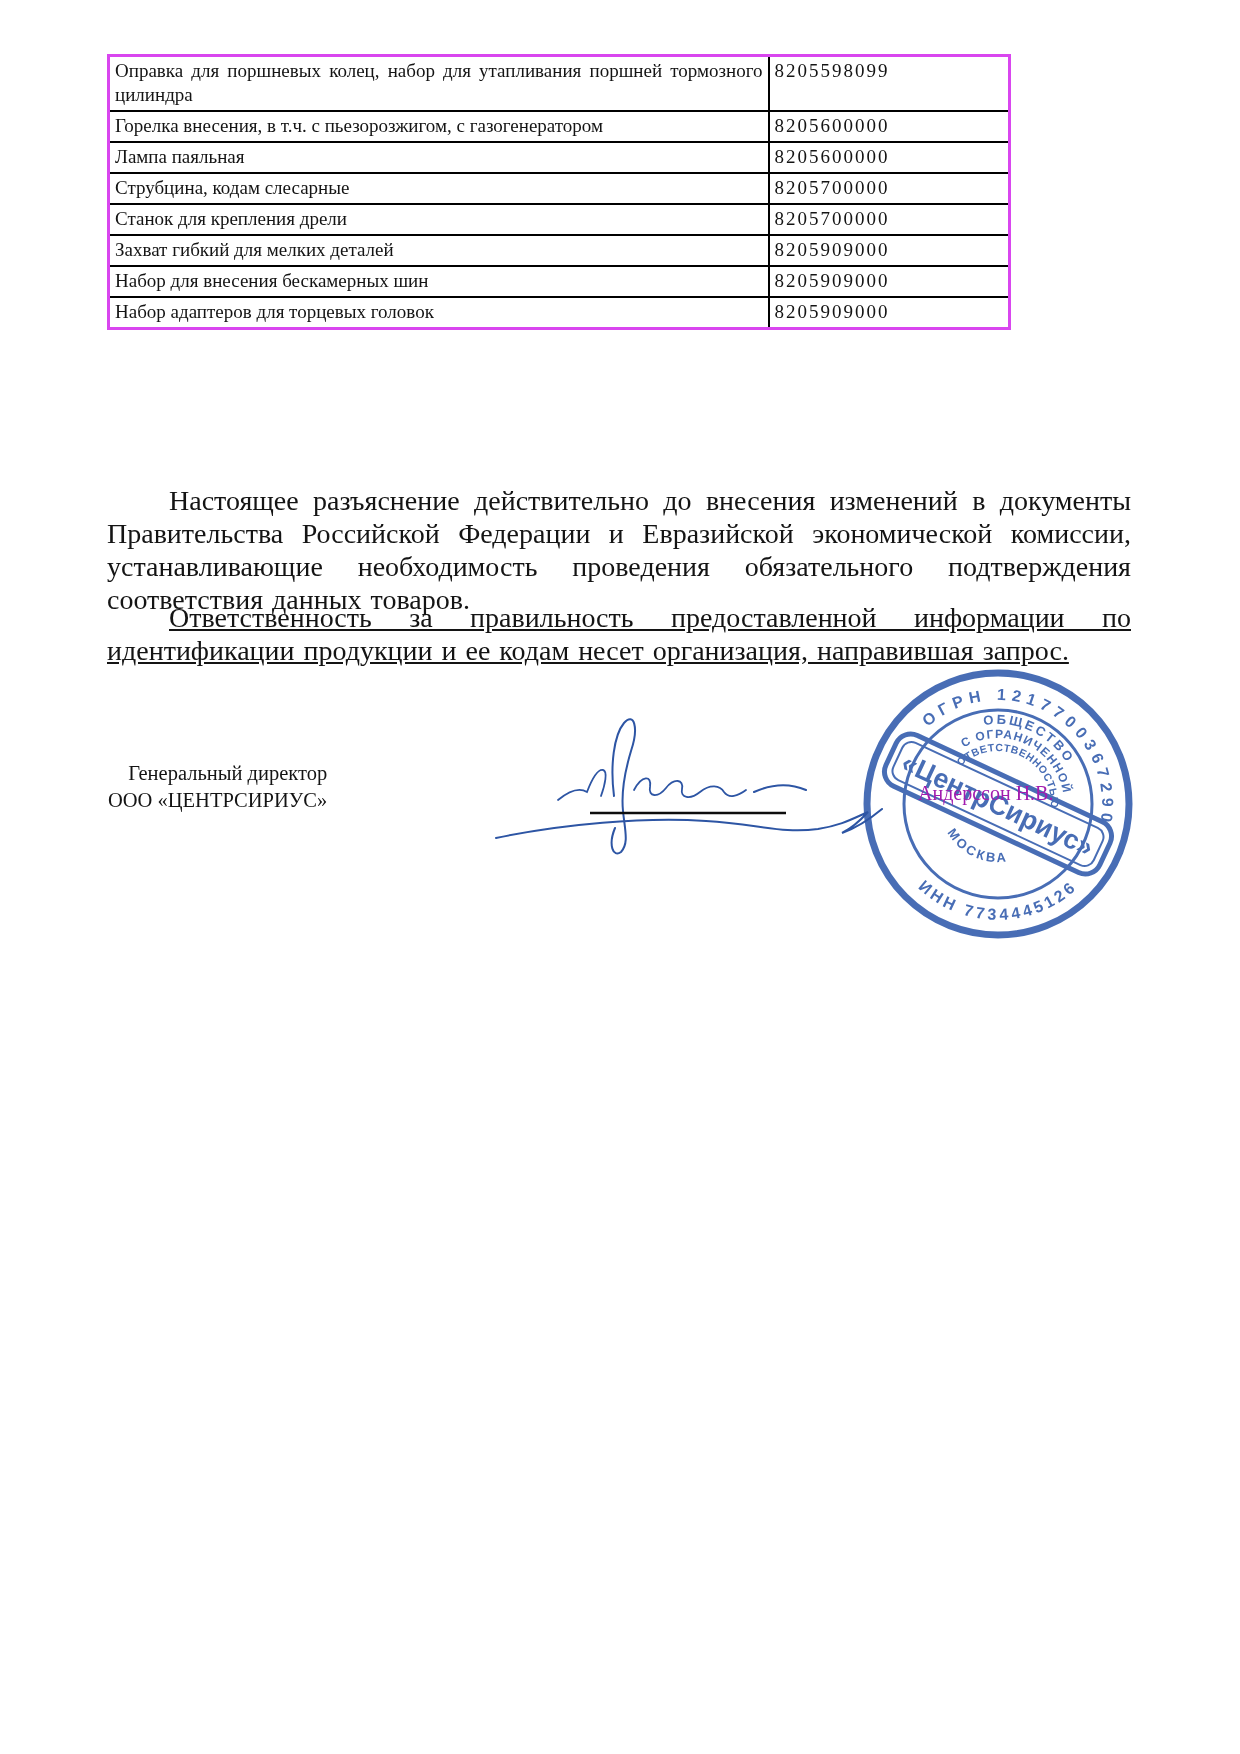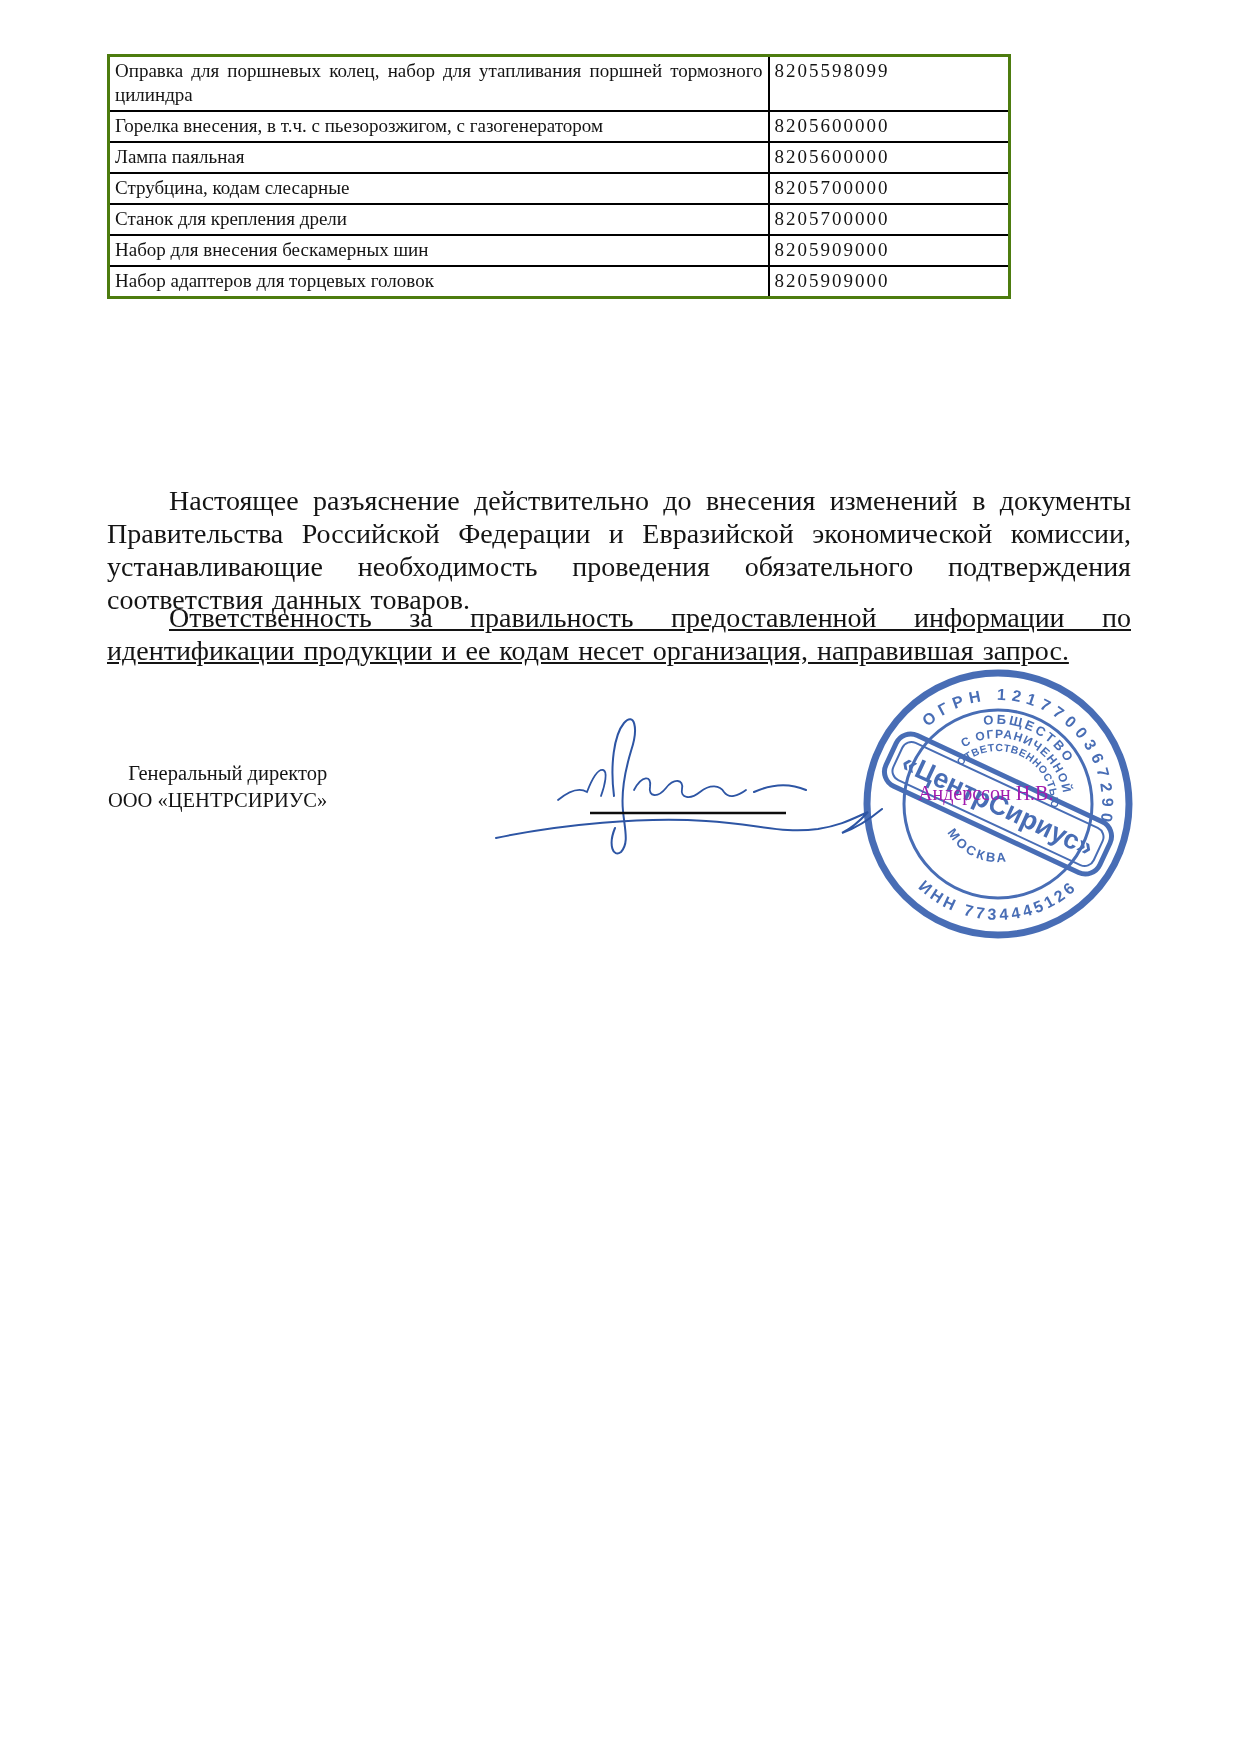--- a/index.html
+++ b/index.html
@@ -14,21 +14,21 @@
   table.goods{
     position:absolute;left:107px;top:54px;width:901px;
     border-collapse:collapse;table-layout:fixed;
     font-size:19px;line-height:24px;
   }
   table.goods td{
     border:2px solid #000;
     padding:2px 5px 3px 5px;
     vertical-align:top;
   }
-  table.goods{border:3px solid #4d7c0f;}
+  table.goods{border:3px solid #d946ef;}
   td.c1{text-align:justify;}
   td.c2{letter-spacing:2px;white-space:nowrap;}
 
   
   .para{
     position:absolute;left:107px;width:1024px;margin:0;
     font-size:28px;line-height:33px;text-align:justify;
     text-indent:62px;word-spacing:2px;
   }
   .p1{top:484px;}
@@ -90,20 +90,24 @@
       </tr>
       <tr>
         <td class="c1">Струбцина, кодам слесарные</td>
         <td class="c2">8205700000</td>
       </tr>
       <tr>
         <td class="c1">Станок для крепления дрели</td>
         <td class="c2">8205700000</td>
       </tr>
       <tr>
+        <td class="c1">Захват гибкий для мелких деталей</td>
+        <td class="c2">8205909000</td>
+      </tr>
+      <tr>
         <td class="c1">Набор для внесения бескамерных шин</td>
         <td class="c2">8205909000</td>
       </tr>
       <tr>
         <td class="c1">Набор адаптеров для торцевых головок</td>
         <td class="c2">8205909000</td>
       </tr>
     </tbody>
   </table>
 

